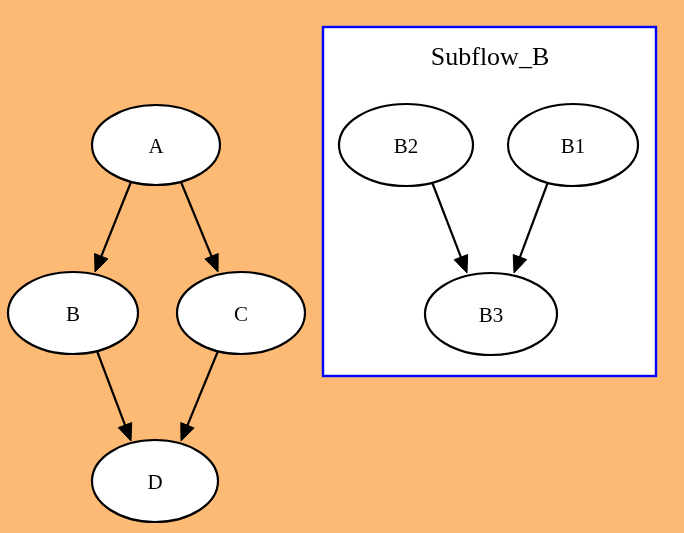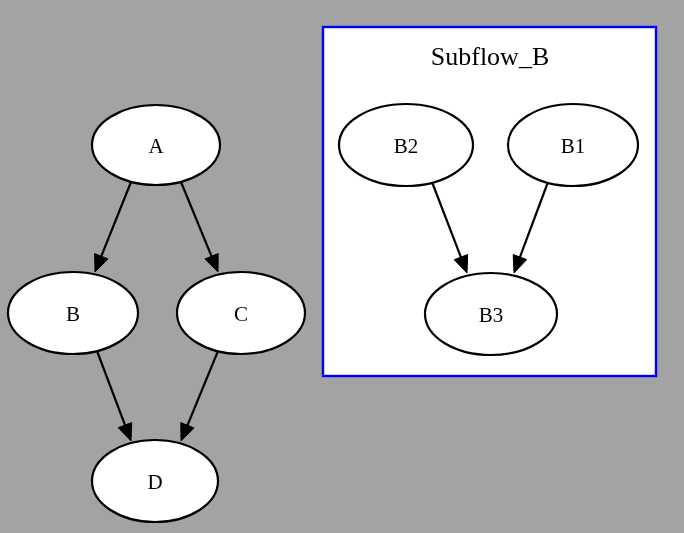--- a/index.html
+++ b/index.html
@@ -11,21 +11,21 @@
   body {
     width: 684px;
     height: 533px;
     overflow: hidden;
     font-family: "Liberation Serif", serif;
   }
   #graph-root {
     position: relative;
     width: 684px;
     height: 533px;
-    background: #a3a3a3;
+    background: #fdba74;
   }
   svg#diagram {
     display: block;
     width: 684px;
     height: 533px;
   }
   .node-ellipse {
     fill: #ffffff;
     stroke: #000000;
     stroke-width: 2.2;

